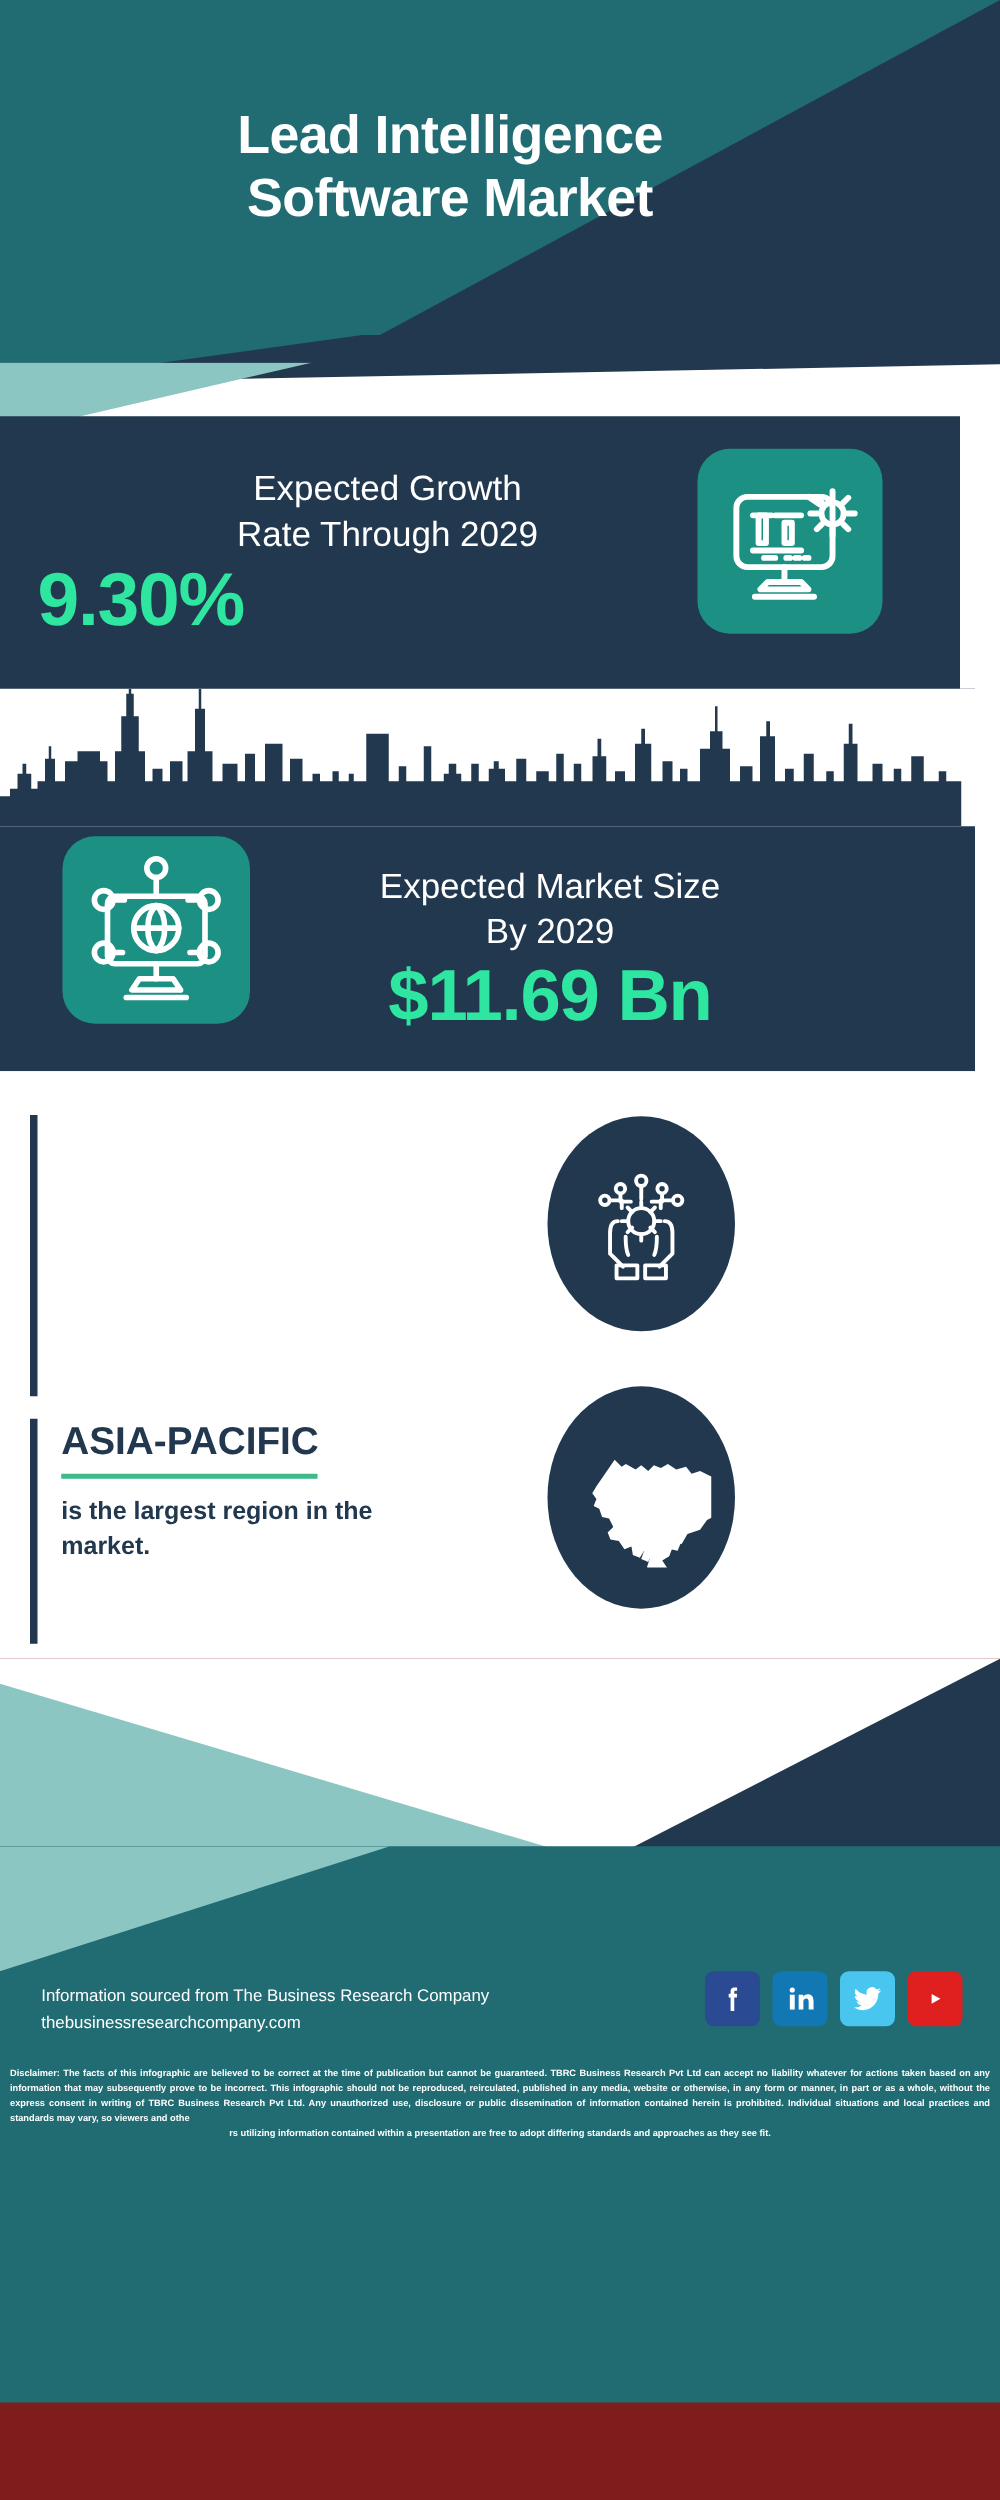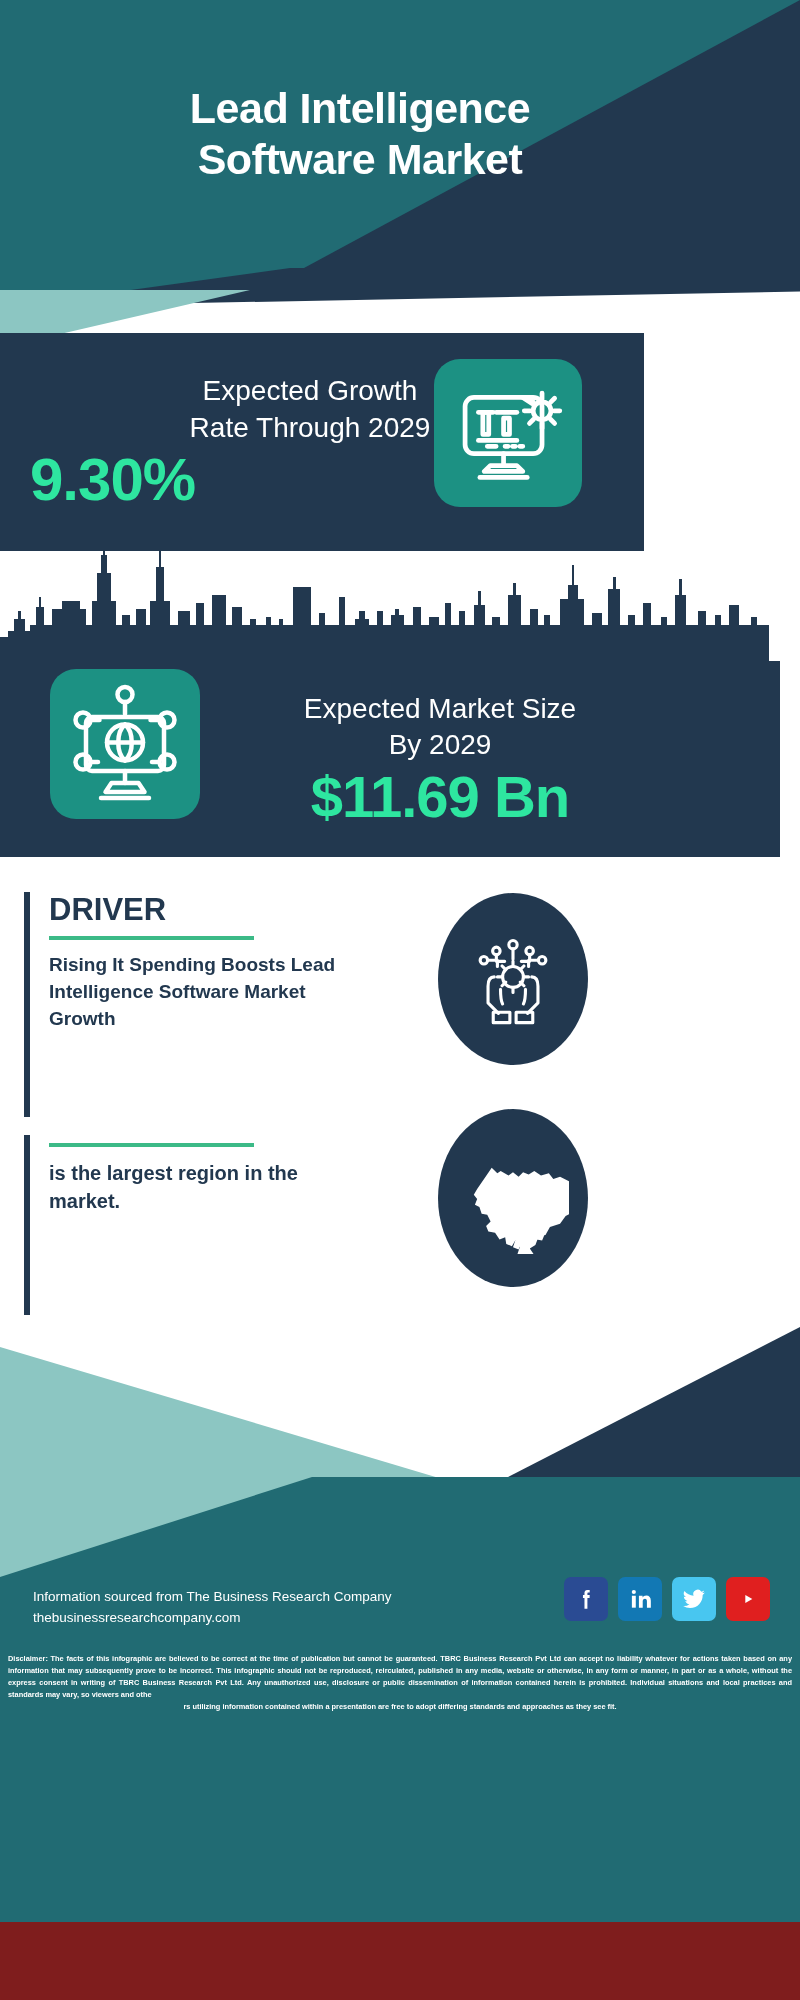--- a/index.html
+++ b/index.html
@@ -54,21 +54,21 @@
     clip-path: polygon(0 0, 100% 0, 0 100%);
   }
   .band-lightteal {
     position:absolute; left:0; top:22px; width:250px; height:58px;
     background:#8cc6c2;
     clip-path: polygon(0 0, 100% 0, 0 100%);
   }
 
   
   .growth {
-    position:absolute; left:0; top:333px; width:644px; height:218px;
+    position:absolute; left:0; top:333px; width:768px; height:218px;
     background:#22384f;
   }
   .growth-label {
     position:absolute; left:30px; top:40px; width:560px;
     text-align:center;
     color:#ffffff; font-size:28px; line-height:1.32;
     font-weight:400;
   }
   .growth-value {
     position:absolute; left:30px; top:112px; width:560px;
@@ -253,25 +253,20 @@
       <div>Expected Market Size</div>
       <div>By 2029</div>
     </div>
     <div class="market-value">$11.69 Bn</div>
   </div>
 
   <div class="content">
 
     <div class="block" style="left:24px; top:35px; width:360px; height:225px;">
       <div class="block-bar" style="height:225px;"></div>
-      <div style="margin-left:25px;">
-        <div class="block-title">DRIVER</div>
-        <div class="block-rule"></div>
-        <div class="block-body">Rising It Spending Boosts Lead Intelligence Software Market Growth</div>
-      </div>
     </div>
 
     <div class="circle-icon" style="left:438px; top:36px; width:150px; height:172px;">
       <svg viewBox="0 0 100 100" width="104" height="104" fill="none" stroke="#ffffff" stroke-width="3" stroke-linecap="round" stroke-linejoin="round">
         <circle cx="50" cy="17" r="4"></circle>
         <circle cx="34" cy="23" r="3.6"></circle>
         <circle cx="66" cy="23" r="3.6"></circle>
         <circle cx="22" cy="32" r="3.6"></circle>
         <circle cx="78" cy="32" r="3.6"></circle>
         <path d="M50 21 v10 M34 27 v6 h8 M66 27 v6 h-8 M26 32 h9 v6 M74 32 h-9 v6"></path>
@@ -282,20 +277,21 @@
         <path d="M38 60 c0 6 0 10 2 14"></path>
         <path d="M62 60 c0 6 0 10 -2 14"></path>
         <rect x="31" y="82" width="16" height="10"></rect>
         <rect x="53" y="82" width="16" height="10"></rect>
       </svg>
     </div>
 
     <div class="block" style="left:24px; top:278px; width:360px; height:180px;">
       <div class="block-bar" style="height:180px;"></div>
       <div style="margin-left:25px;">
+        <div class="block-title">ASIA-PACIFIC</div>
         <div class="block-rule"></div>
         <div class="block-body" style="font-size:20px;">is the largest region in the market.</div>
       </div>
     </div>
 
     <div class="circle-icon" style="left:438px; top:252px; width:150px; height:178px;">
       <svg viewBox="0 0 100 100" width="112" height="112">
         <path fill="#ffffff" d="M18 42 l-3 5 3 4 -2 5 4 2 2 6 5 1 3 6 -4 4 2 5 6 1 4 6 5 -2 1 6 5 2 3 -5 4 6 -2 6 5 2 4 8 5 -2 1 -7 -4 -6 5 -3 3 -8 6 -1 4 -7 9 -3 5 -7 8 -4 5 -6 8 -2 6 -5 -2 -5 4 -4 -6 -3 3 -5 -7 -1 -5 4 -6 -3 -5 3 -8 -4 -6 2 -4 -5 -7 2 -6 -4 -5 3 -5 -2 -4 4 -5 -4 -4 3 -7 -4 -3 2 -5 -5z"></path>
         <path fill="#ffffff" d="M72 70 l3 4 -1 6 4 3 -2 5 -5 -1 -3 -6 1 -6z"></path>
         <path fill="#ffffff" d="M62 84 l4 2 -1 5 -4 -1z"></path>

